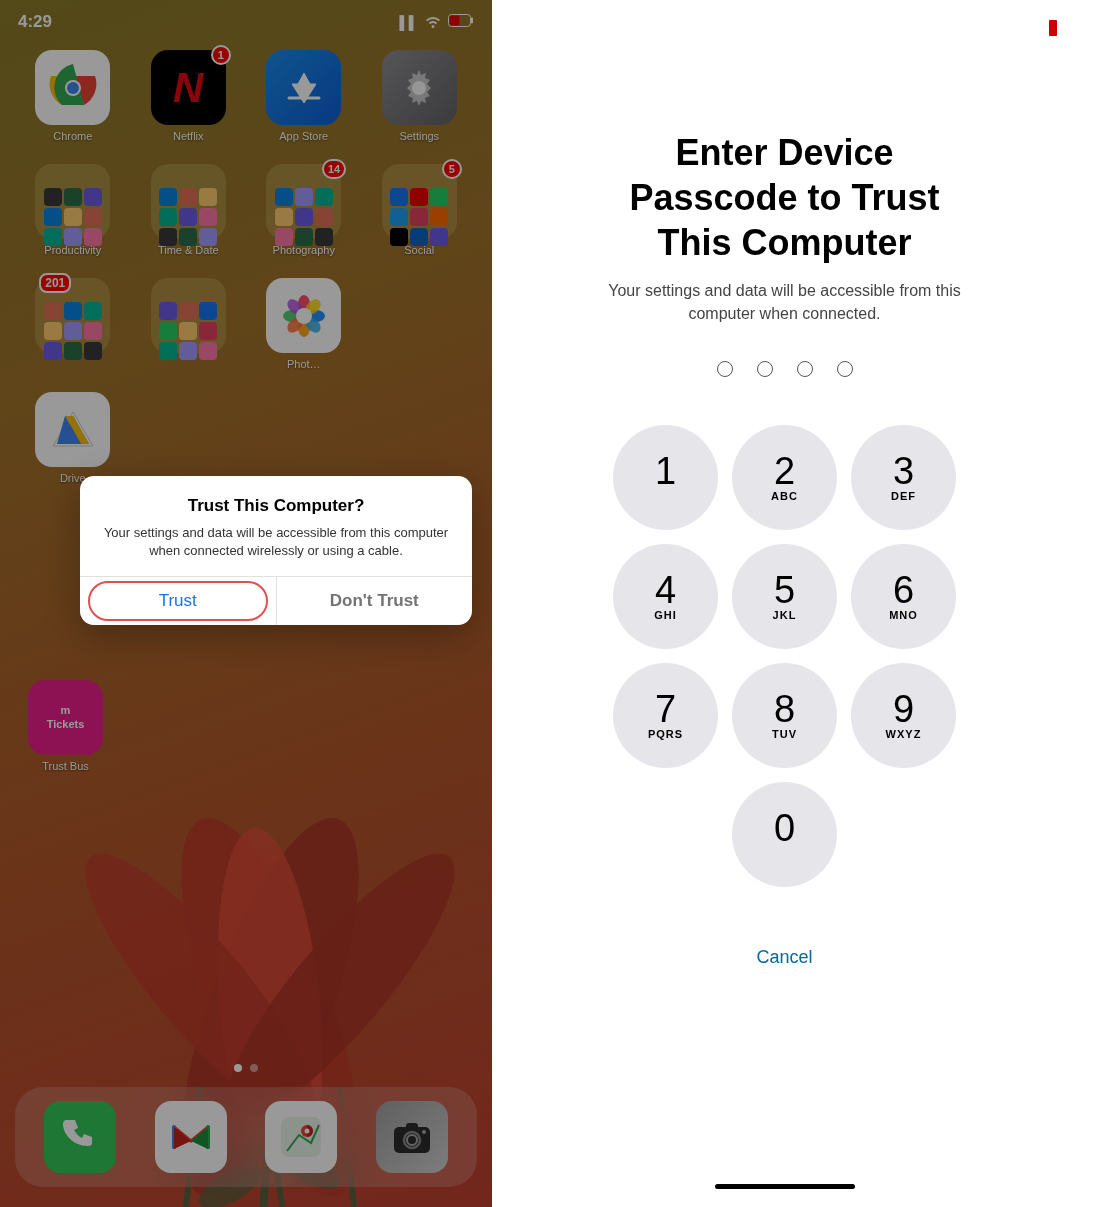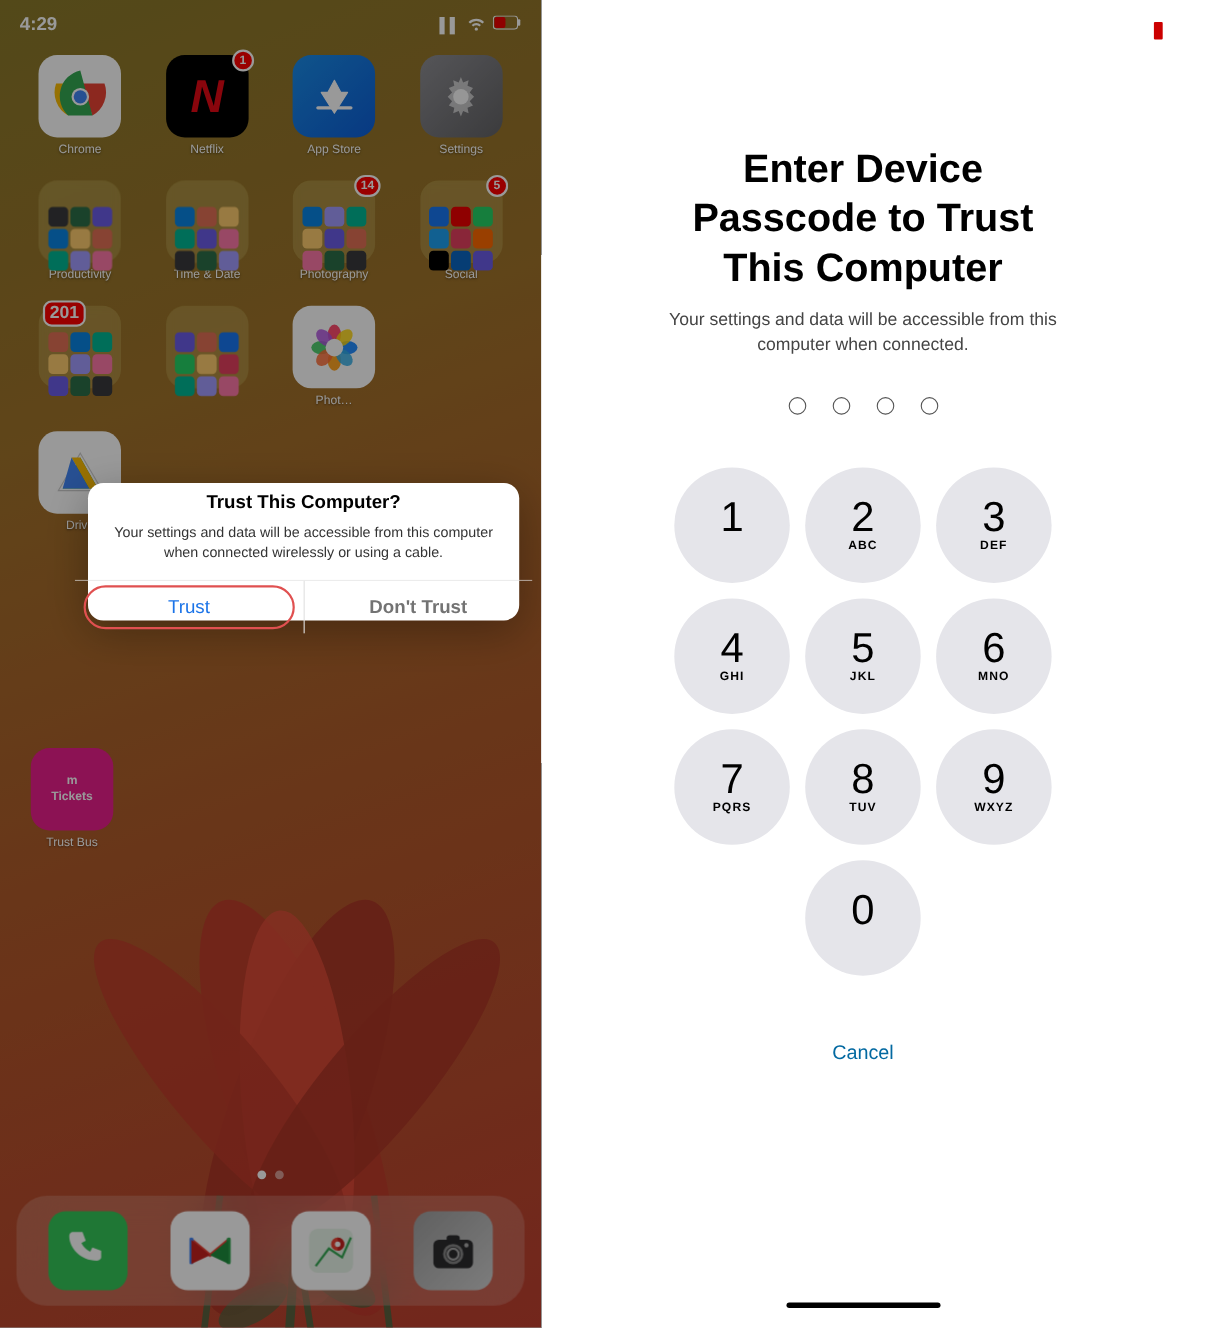--- a/index.html
+++ b/index.html
@@ -173,24 +173,24 @@
       width: 8px; height: 8px;
       border-radius: 50%;
       background: rgba(255,255,255,0.5);
     }
     .dot.active { background: white; }
 
     
     .trust-dialog {
       position: absolute;
       left: 80px; right: 20px;
-      top: 439px;
+      top: 476px;
       background: white;
       border-radius: 14px;
-      padding: 8px;
+      padding: 20px;
       z-index: 20;
       box-shadow: 0 10px 40px rgba(0,0,0,0.3);
     }
     .trust-title {
       font-size: 17px;
       font-weight: 700;
       text-align: center;
       margin-bottom: 8px;
       color: #000;
     }
@@ -518,21 +518,21 @@
       <div class="app-icon icon-folder" style="position:relative;">
         <div class="folder-mini" style="background:#e17055;"></div>
         <div class="folder-mini" style="background:#0984e3;"></div>
         <div class="folder-mini" style="background:#00b894;"></div>
         <div class="folder-mini" style="background:#fdcb6e;"></div>
         <div class="folder-mini" style="background:#a29bfe;"></div>
         <div class="folder-mini" style="background:#fd79a8;"></div>
         <div class="folder-mini" style="background:#6c5ce7;"></div>
         <div class="folder-mini" style="background:#2c6e49;"></div>
         <div class="folder-mini" style="background:#3a3a3c;"></div>
-        <div style="position:absolute;top:-5px;left:4px;background:red;color:white;font-size:16px;font-weight:bold;padding:1px 4px;border-radius:8px;border:2px solid white;">201</div>
+        <div style="position:absolute;top:-5px;left:4px;background:red;color:white;font-size:12px;font-weight:bold;padding:1px 4px;border-radius:8px;border:2px solid white;">201</div>
       </div>
       <span class="app-label"></span>
     </div>
 
     <div class="app-item">
       <div class="app-icon icon-folder">
         <div class="folder-mini" style="background:#6c5ce7;"></div>
         <div class="folder-mini" style="background:#e17055;"></div>
         <div class="folder-mini" style="background:#1877F2;"></div>
         <div class="folder-mini" style="background:#25D366;"></div>

